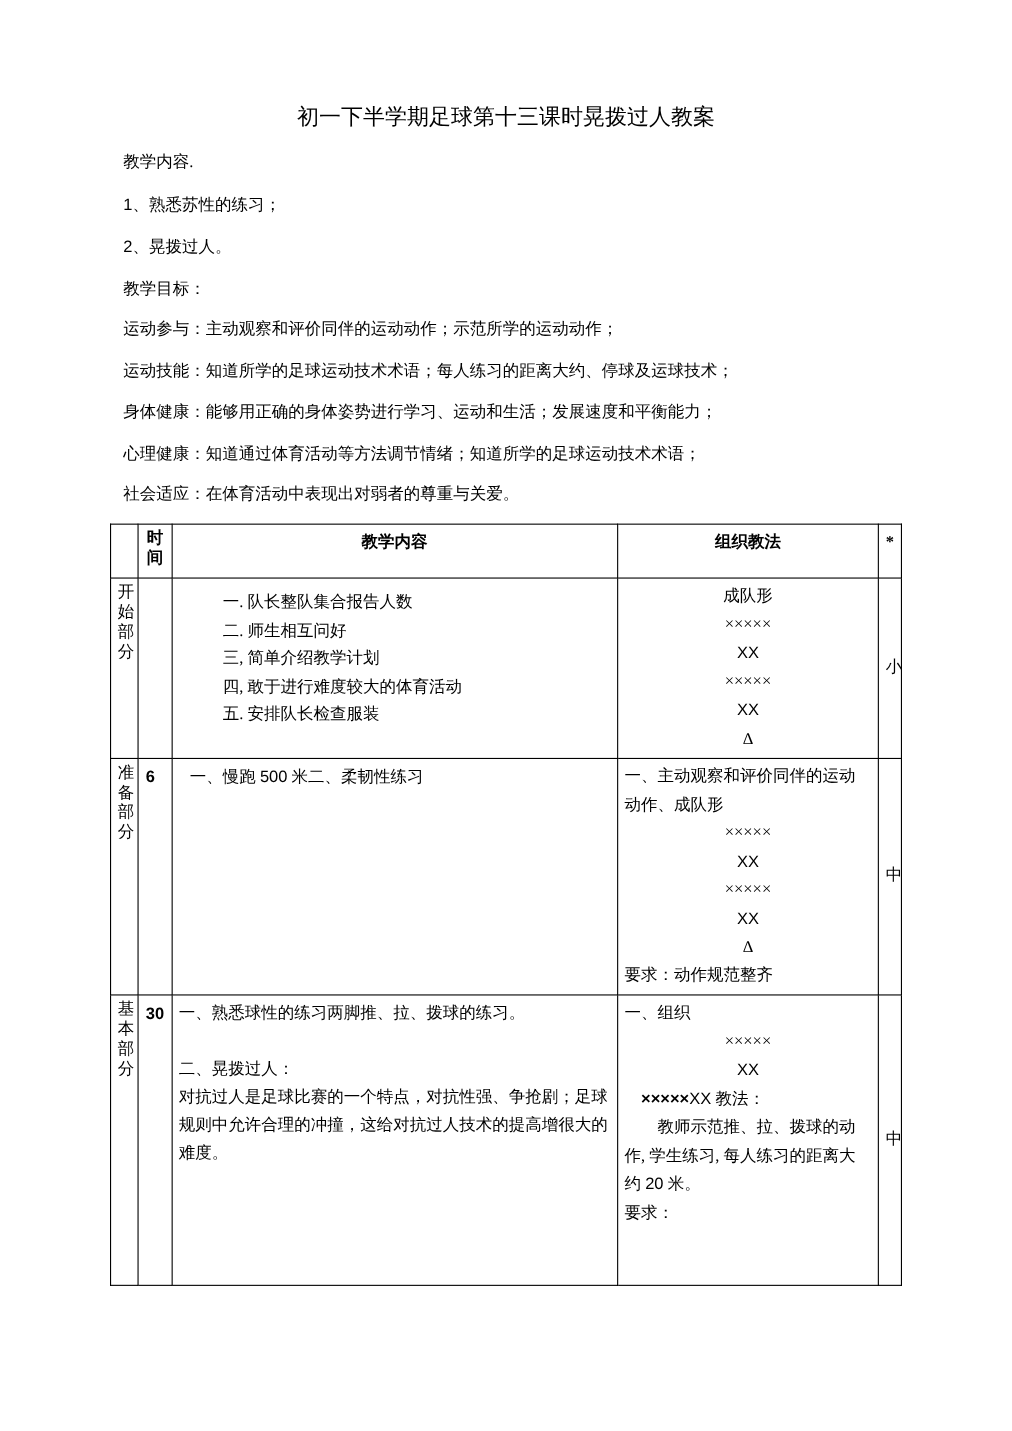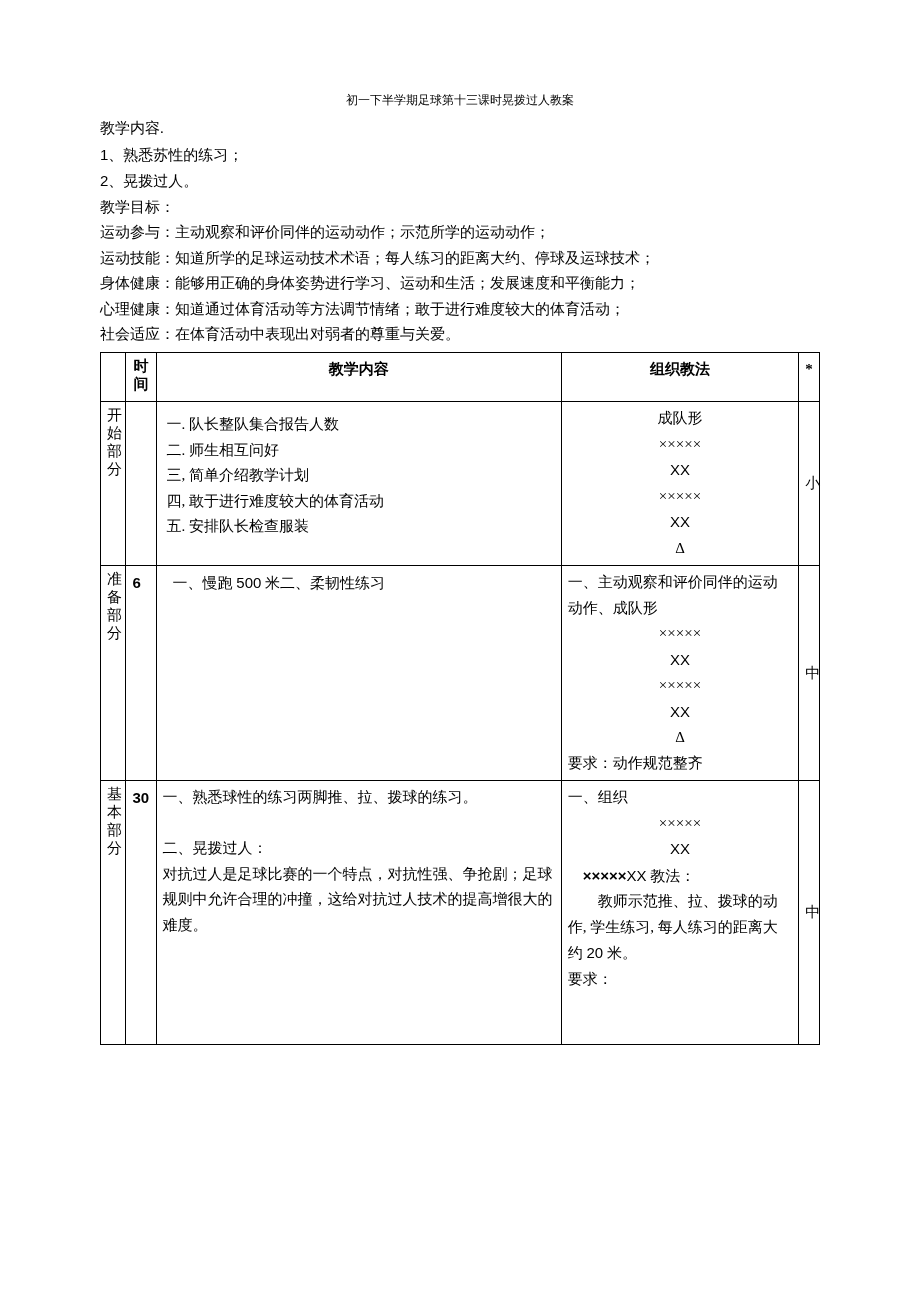--- a/index.html
+++ b/index.html
@@ -8,25 +8,25 @@
     line-height: 1.7;
     color: #000;
     background: #fff;
     margin: 0;
     padding: 90px 100px 40px 100px;
     width: 920px;
     box-sizing: border-box;
   }
   .title {
     text-align: center;
-    font-size: 12px;
+    font-size: 20px;
     margin-bottom: 6px;
   }
   .para {
-    margin: 0;
+    margin: 12px;
   }
   table {
     border-collapse: collapse;
     width: 100%;
     margin-top: 4px;
     table-layout: fixed;
   }
   th, td {
     border: 1.5px solid #000;
     padding: 4px 6px;
@@ -43,37 +43,37 @@
   .col-method  { width: 205px; }
   .col-last    { width: 18px; text-align: left; vertical-align: middle; }
   .vtext-plain {
     display: inline-block;
     width: 1em;
     word-break: break-all;
     line-height: 1.2;
     text-align: center;
   }
   .center { text-align: center; }
-  .content-block { padding: 6px 4px; }
+  .content-block { padding: 6px 4px; margin-left: 36px; }
   .num { font-family: Arial, sans-serif; }
   .bold { font-weight: bold; }
 </style>
 </head>
 <body>
 
 <div class="title">初一下半学期足球第十三课时晃拨过人教案</div>
 
 <p class="para">教学内容.</p>
 <p class="para"><span class="num">1</span>、熟悉苏性的练习；</p>
 <p class="para"><span class="num">2</span>、晃拨过人。</p>
 <p class="para">教学目标：</p>
 <p class="para">运动参与：主动观察和评价同伴的运动动作；示范所学的运动动作；</p>
 <p class="para">运动技能：知道所学的足球运动技术术语；每人练习的距离大约、停球及运球技术；</p>
 <p class="para">身体健康：能够用正确的身体姿势进行学习、运动和生活；发展速度和平衡能力；</p>
-<p class="para">心理健康：知道通过体育活动等方法调节情绪；敢于进行难度较大的体育活动；</p>
+<p class="para">心理健康：知道通过体育活动等方法调节情绪；知道所学的足球运动技术术语；</p>
 <p class="para">社会适应：在体育活动中表现出对弱者的尊重与关爱。</p>
 
 <table>
   <colgroup>
     <col class="col-section">
     <col class="col-time">
     <col class="col-content">
     <col class="col-method">
     <col class="col-last">
   </colgroup>

